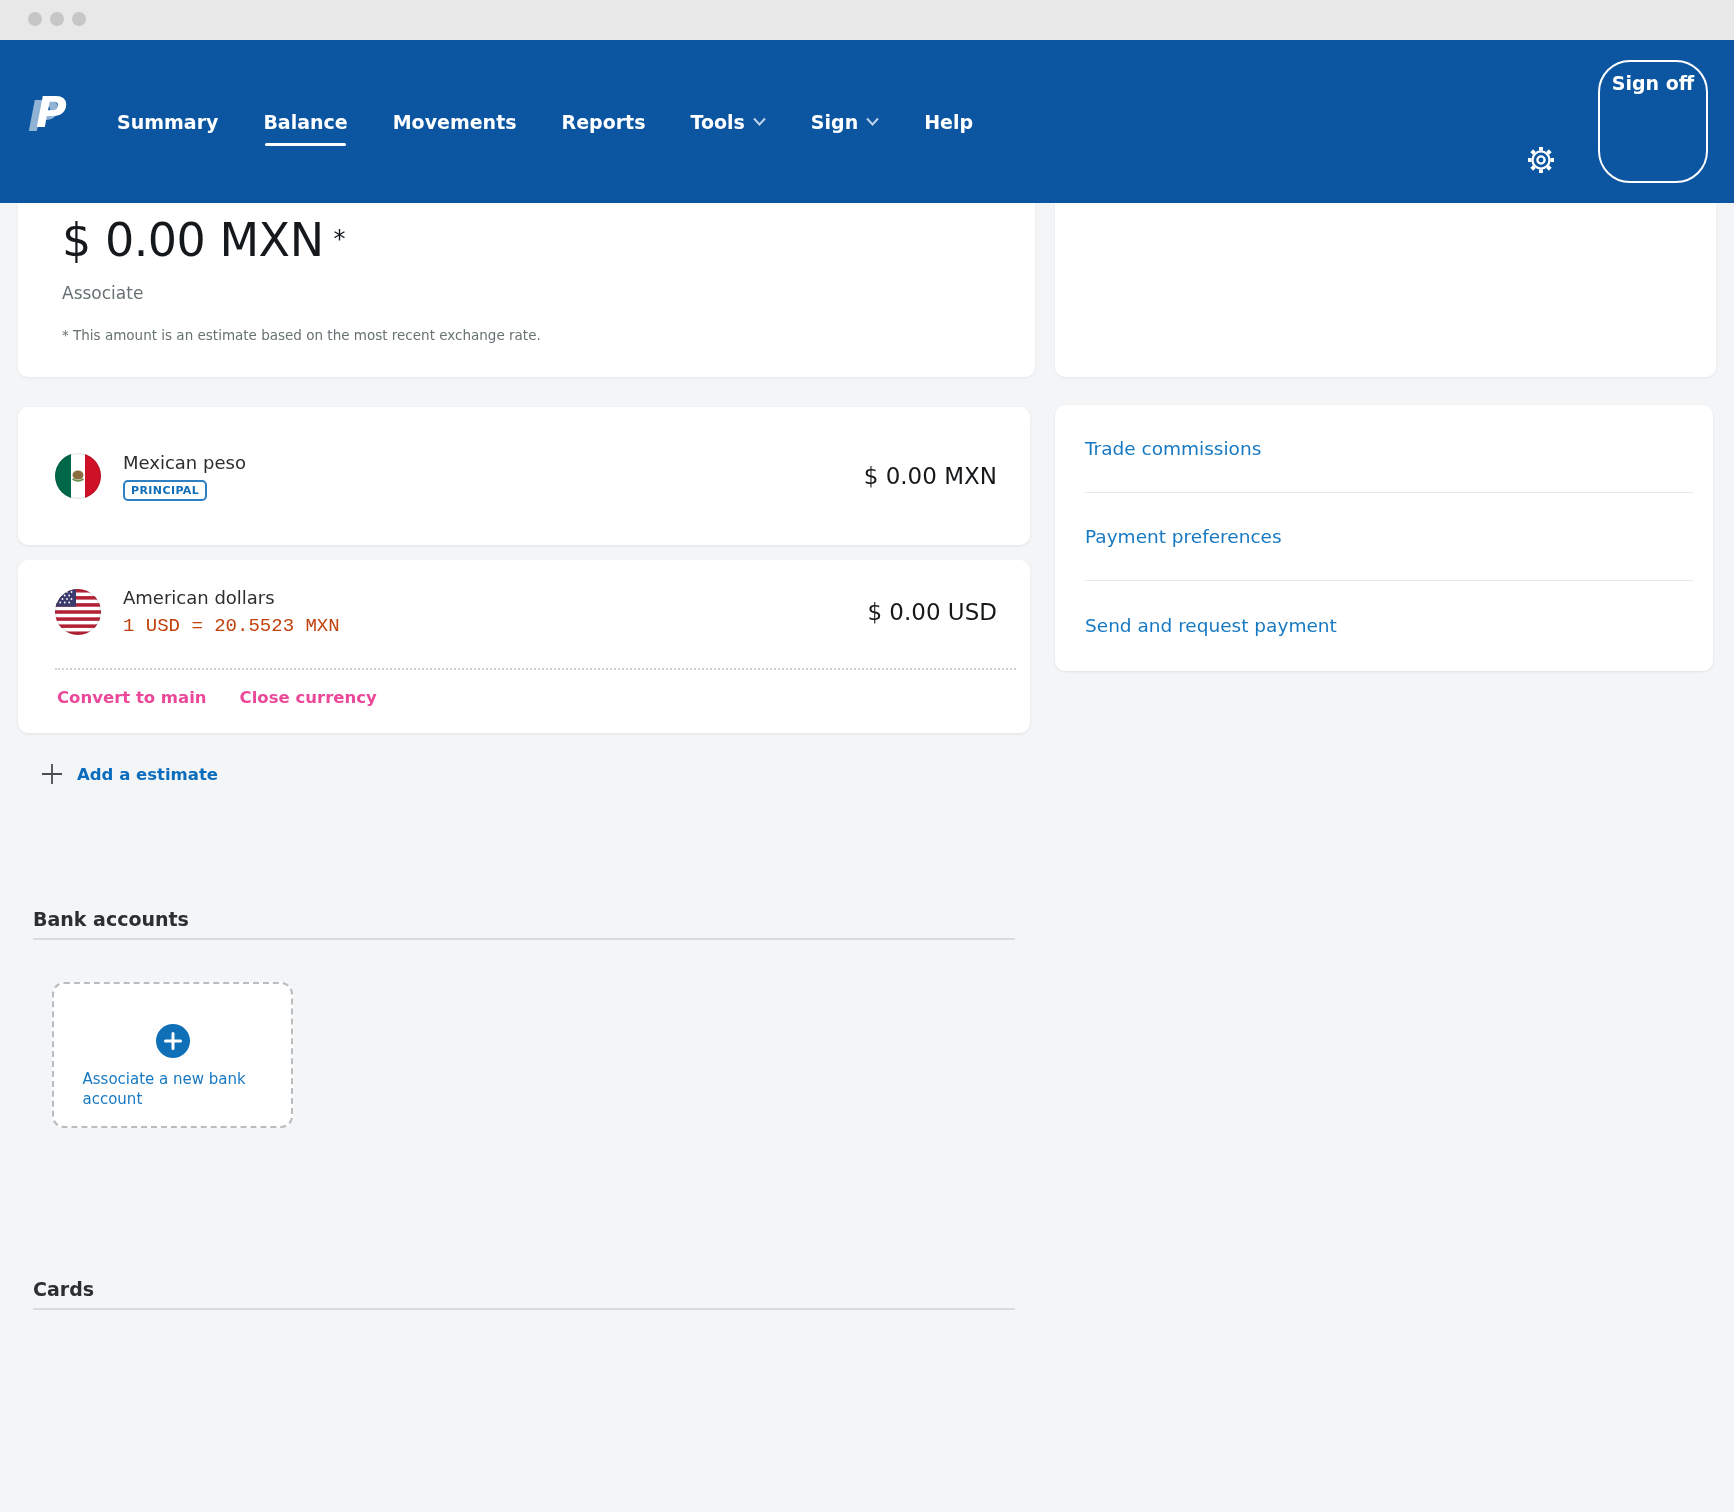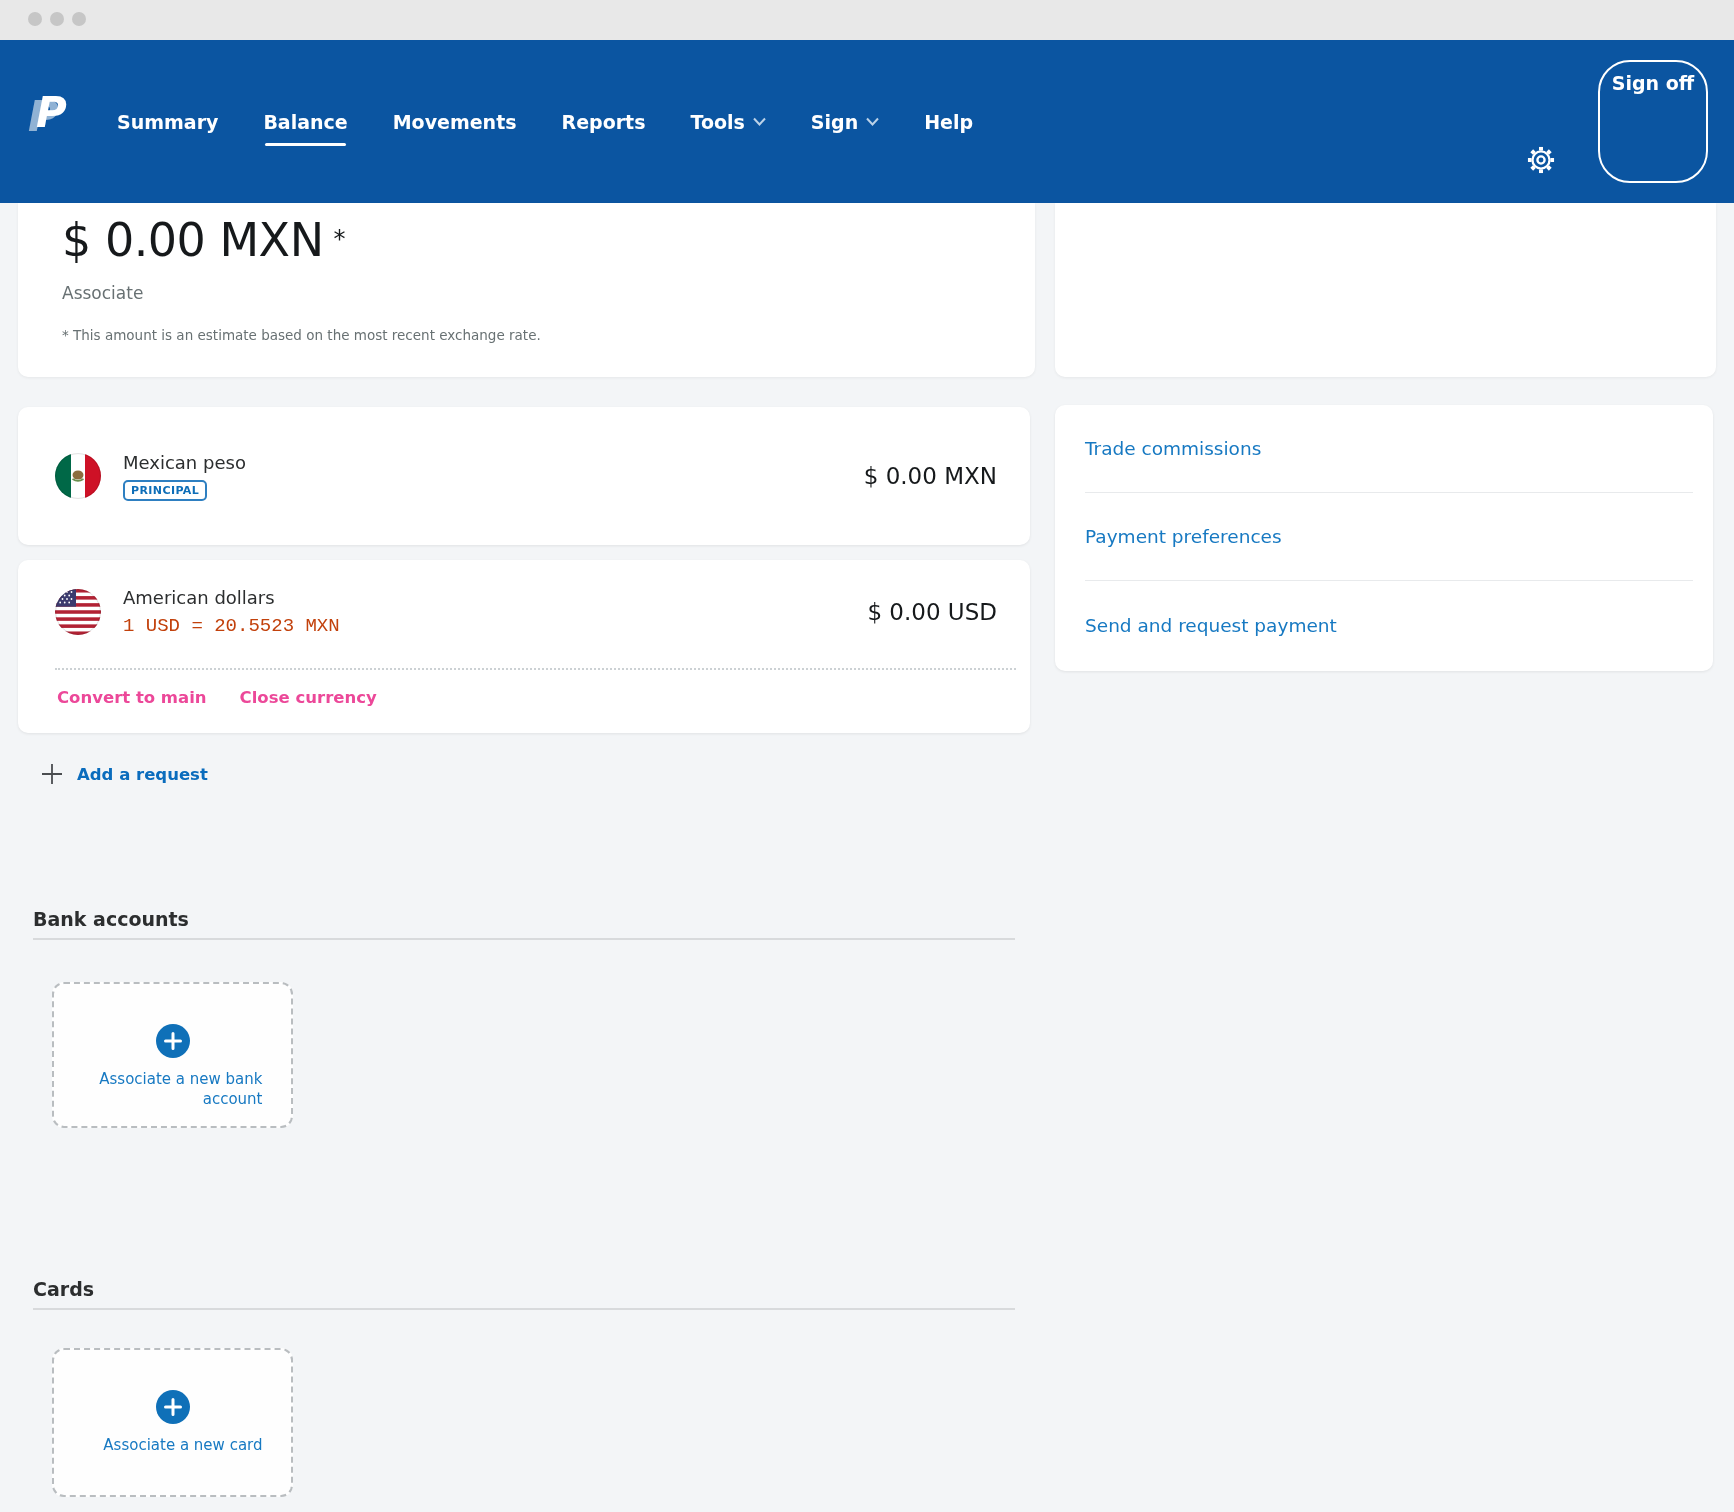--- a/index.html
+++ b/index.html
@@ -64,21 +64,21 @@
   .side-link { font-size:18.5px; color:#1779c2; text-decoration:none; cursor:pointer; }
 
   
   .sec-title { position:absolute; left:33px; font-size:19px; font-weight:bold; color:#2c2e2f; }
   .sec-divider { position:absolute; left:33px; width:982px; height:2px; background:#d8dadc; }
   .tile { position:absolute; left:52px; width:241px; border:2px dashed #b9bdc0; border-radius:12px;
           background:#fefefe; display:flex; flex-direction:column; align-items:center;
           padding-top:40px; cursor:pointer; }
   .tile-bank { top:982px; height:146px; }
   .tile-card { top:1348px; height:149px; }
-  .tile-label { margin-top:11px; width:180px; text-align:right; font-size:15px; color:#1779c2;
+  .tile-label { margin-top:11px; width:180px; text-align:left; font-size:15px; color:#1779c2;
                 line-height:1.35; }
 
   svg { display:block; }
 </style>
 </head>
 <body>
 
 <div id="app">
 
   <div class="chrome">
@@ -230,21 +230,21 @@
     <div class="actions">
       <a class="action-link">Convert to main</a>
       <a class="action-link">Close currency</a>
     </div>
   </section>
 
   <div class="add-currency">
     <svg width="24" height="24" viewBox="0 0 24 24">
       <path d="M12 2v20M2 12h20" stroke="#4a4d50" stroke-width="1.8" fill="none"></path>
     </svg>
-    <span>Add a request</span>
+    <span>Add a estimate</span>
   </div>
 
   <aside class="side-card">
     <div class="side-row">
       <a class="side-link">Trade commissions</a>
     </div>
     <div class="side-row">
       <a class="side-link">Payment preferences</a>
     </div>
     <div class="side-row">
@@ -257,21 +257,14 @@
   <div class="tile tile-bank">
     <svg width="34" height="34" viewBox="0 0 34 34">
       <circle cx="17" cy="17" r="17" fill="#0f70b8"></circle>
       <path d="M17 9.5v15M9.5 17h15" stroke="#ffffff" stroke-width="3" stroke-linecap="round"></path>
     </svg>
     <span class="tile-label">Associate a new bank account</span>
   </div>
 
   <h2 class="sec-title" style="top:1278px;">Cards</h2>
   <div class="sec-divider" style="top:1308px;"></div>
-  <div class="tile tile-card">
-    <svg width="34" height="34" viewBox="0 0 34 34">
-      <circle cx="17" cy="17" r="17" fill="#0f70b8"></circle>
-      <path d="M17 9.5v15M9.5 17h15" stroke="#ffffff" stroke-width="3" stroke-linecap="round"></path>
-    </svg>
-    <span class="tile-label">Associate a new card</span>
-  </div>
 
 </div>
 
 </body></html>

